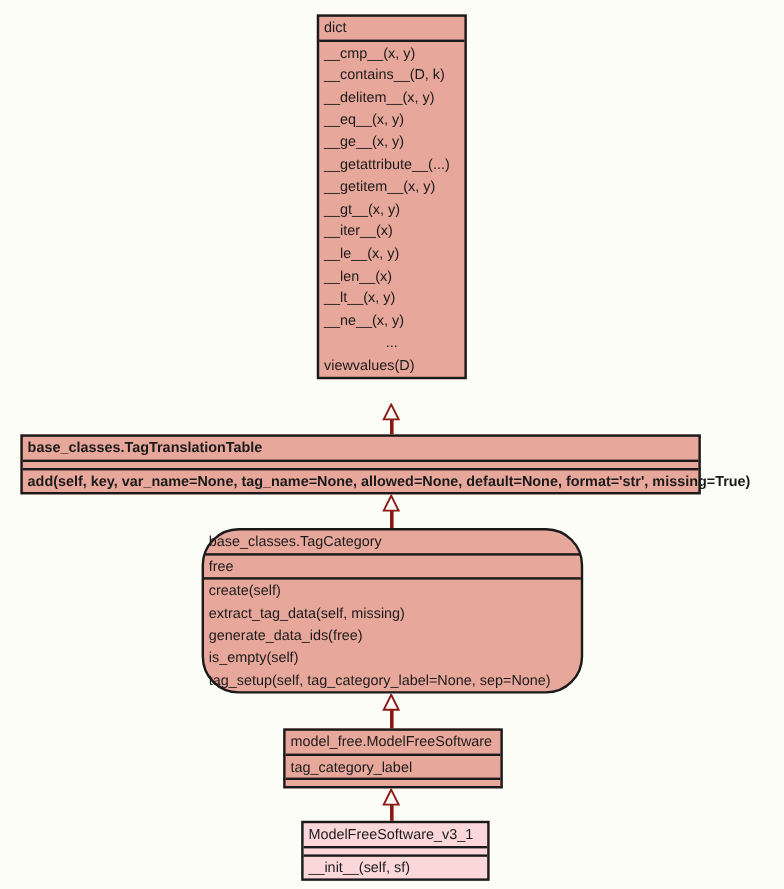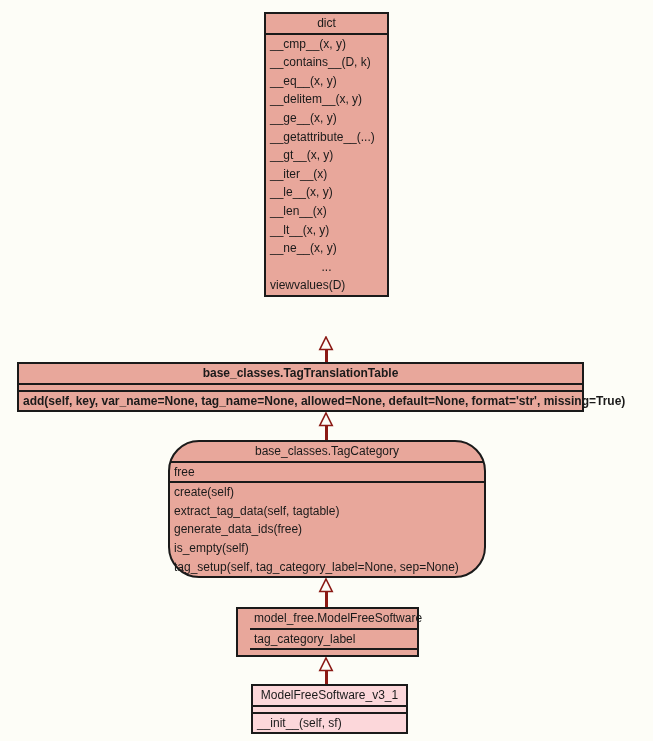--- a/index.html
+++ b/index.html
@@ -22,21 +22,21 @@
     border: 2px solid var(--border, #1a1a1a);
     font-size: 12px;
     white-space: nowrap;
   }
   .class-box.highlight {
     background: var(--hfill, #fcd7da);
   }
   .class-title {
     height: 18.6px;
     line-height: 18.6px;
-    text-align: center;
+    text-align: left;
     padding: 0 4px;
   }
   .compartment {
     border-top: 2px solid var(--border, #1a1a1a);
   }
   .compartment.empty {
     height: 5px;
   }
   .row {
     height: 18.6px;
@@ -67,39 +67,40 @@
     left: 6.5px;
     top: 12px;
     bottom: 0;
     width: 3px;
     background: var(--arrow, #8b1a15);
   }
   
   #box-dict { left: 264px; top: 12px;  width: 125px; }
   #box-ttt  { left: 17px;  top: 362px; width: 567px; font-weight: bold; }
   #box-tc   { left: 168px; top: 440px; width: 318px; border-radius: 31px; }
-  #box-mfs  { left: 236px; top: 607px; width: 183px; padding-left: 12px; }
+  #box-mfs  { left: 236px; top: 607px; width: 183px; }
   #box-v31  { left: 251px; top: 684px; width: 157px; }
   #arrow-1 { left: 318px; top: 336px; height: 26px; }
   #arrow-2 { left: 318px; top: 412px; height: 28px; }
   #arrow-3 { left: 318px; top: 578px; height: 29px; }
   #arrow-4 { left: 318px; top: 657px; height: 27px; }
 </style>
 </head>
 <body style="--bg: #fdfdf7; --fill: #e8a79b; --hfill: #fcd7da; --border: #1a1a1a; --arrow: #8b1a15; --text: #1a1a1a;">
 
 <div class="class-box" id="box-dict">
   <div class="class-title">dict</div>
   <div class="compartment methods">
       <div class="row">__cmp__(x, y)</div>
       <div class="row">__contains__(D, k)</div>
+      <div class="row">__delitem__(x, y)</div>
       <div class="row">__eq__(x, y)</div>
-      <div class="row">__delitem__(x, y)</div>
       <div class="row">__ge__(x, y)</div>
       <div class="row">__getattribute__(...)</div>
+      <div class="row">__getitem__(x, y)</div>
       <div class="row">__gt__(x, y)</div>
       <div class="row">__iter__(x)</div>
       <div class="row">__le__(x, y)</div>
       <div class="row">__len__(x)</div>
       <div class="row">__lt__(x, y)</div>
       <div class="row">__ne__(x, y)</div>
       <div class="row center">...</div>
       <div class="row">viewvalues(D)</div>
     </div>
 </div>
@@ -112,21 +113,21 @@
     </div>
 </div>
 
 <div class="class-box" id="box-tc">
   <div class="class-title">base_classes.TagCategory</div>
   <div class="compartment attrs">
       <div class="row">free</div>
     </div>
   <div class="compartment methods">
       <div class="row">create(self)</div>
-      <div class="row">extract_tag_data(self, tagtable)</div>
+      <div class="row">extract_tag_data(self, missing)</div>
       <div class="row">generate_data_ids(free)</div>
       <div class="row">is_empty(self)</div>
       <div class="row">tag_setup(self, tag_category_label=None, sep=None)</div>
     </div>
 </div>
 
 <div class="class-box" id="box-mfs">
   <div class="class-title">model_free.ModelFreeSoftware</div>
   <div class="compartment attrs">
       <div class="row">tag_category_label</div>

